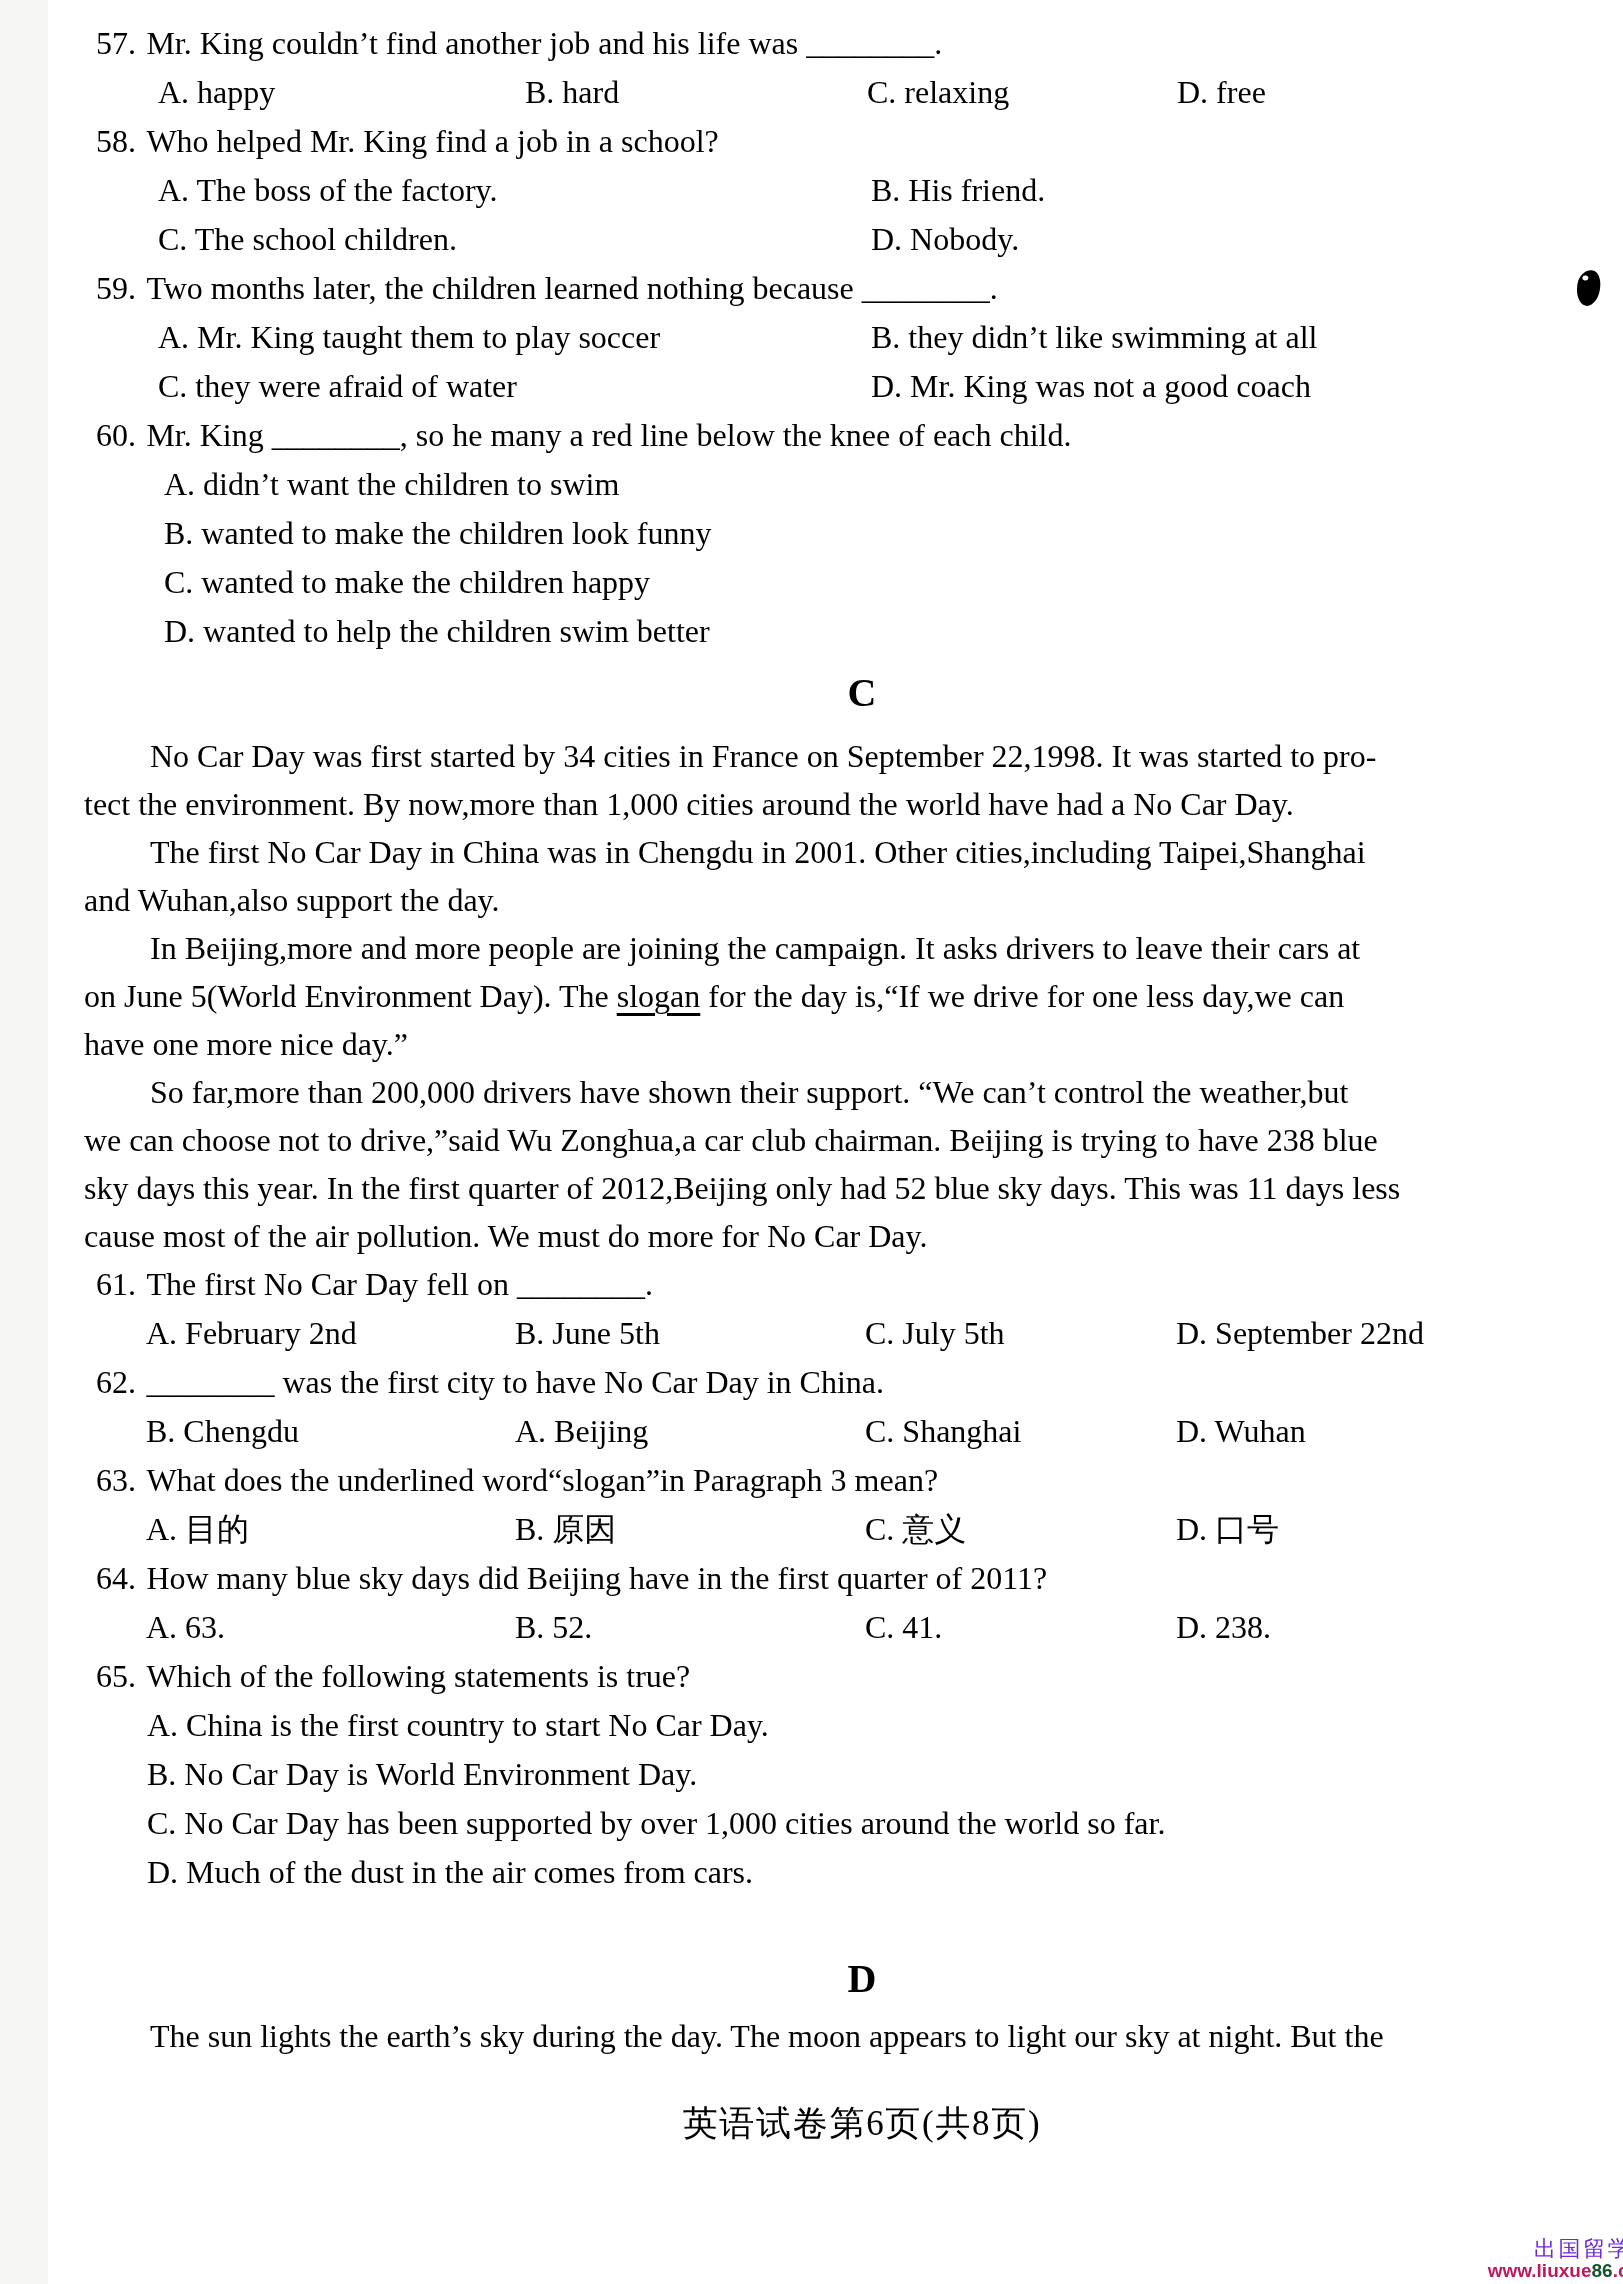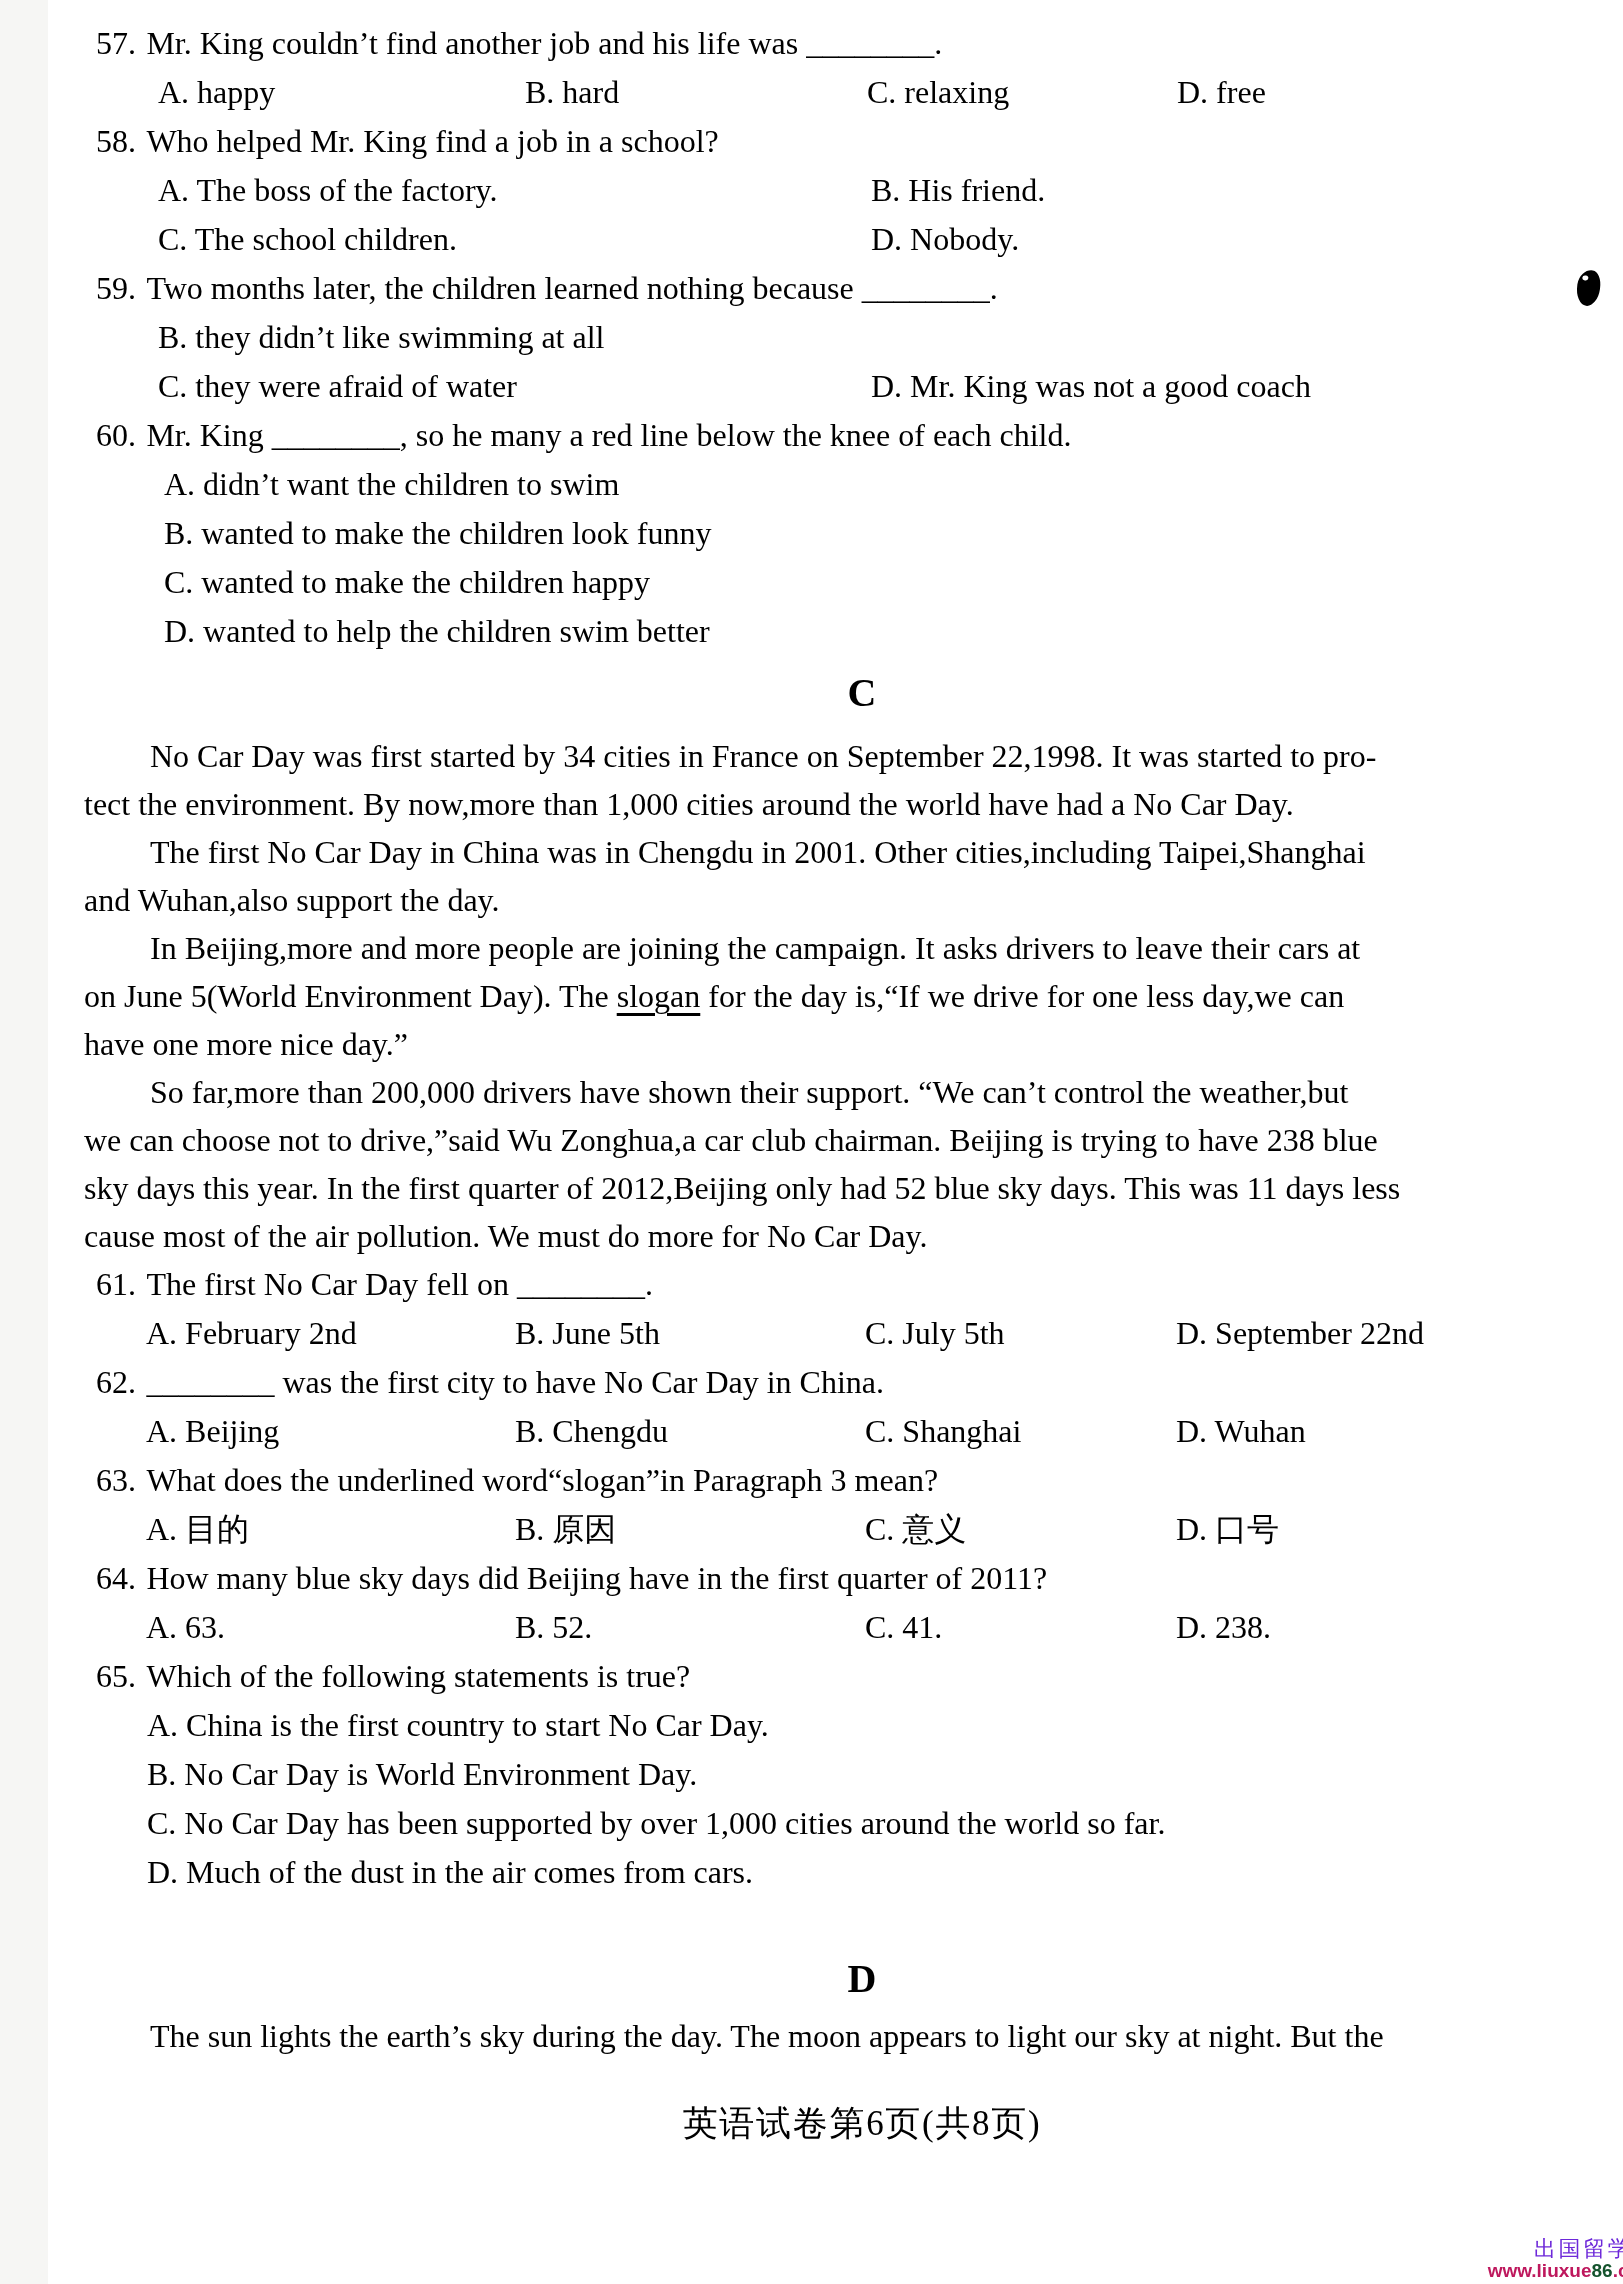--- a/index.html
+++ b/index.html
@@ -95,20 +95,21 @@
       </div>
       <div class="line opts grid2">
         <span>C. The school children.</span>
         <span>D. Nobody.</span>
       </div>
     </div>
 
     <div class="q">
       <div class="line q-line"><span class="q-num">59.</span><span>Two months later, the children learned nothing because ________.</span></div>
       <div class="line opts grid2">
+        <span>A. Mr. King taught them to play soccer</span>
         <span>B. they didn’t like swimming at all</span>
       </div>
       <div class="line opts grid2">
         <span>C. they were afraid of water</span>
         <span>D. Mr. King was not a good coach</span>
       </div>
     </div>
 
     <div class="q">
       <div class="line q-line"><span class="q-num">60.</span><span>Mr. King ________, so he many a red line below the knee of each child.</span></div>
@@ -139,22 +140,22 @@
         <span>A. February 2nd</span>
         <span>B. June 5th</span>
         <span>C. July 5th</span>
         <span>D. September 22nd</span>
       </div>
     </div>
 
     <div class="q">
       <div class="line q-line"><span class="q-num">62.</span><span>________ was the first city to have No Car Day in China.</span></div>
       <div class="line grid4b">
+        <span>B. Chengdu</span>
         <span>A. Beijing</span>
-        <span>B. Chengdu</span>
         <span>C. Shanghai</span>
         <span>D. Wuhan</span>
       </div>
     </div>
 
     <div class="q">
       <div class="line q-line"><span class="q-num">63.</span><span>What does the underlined word“slogan”in Paragraph 3 mean?</span></div>
       <div class="line grid4b">
         <span>A. 目的</span>
         <span>B. 原因</span>

